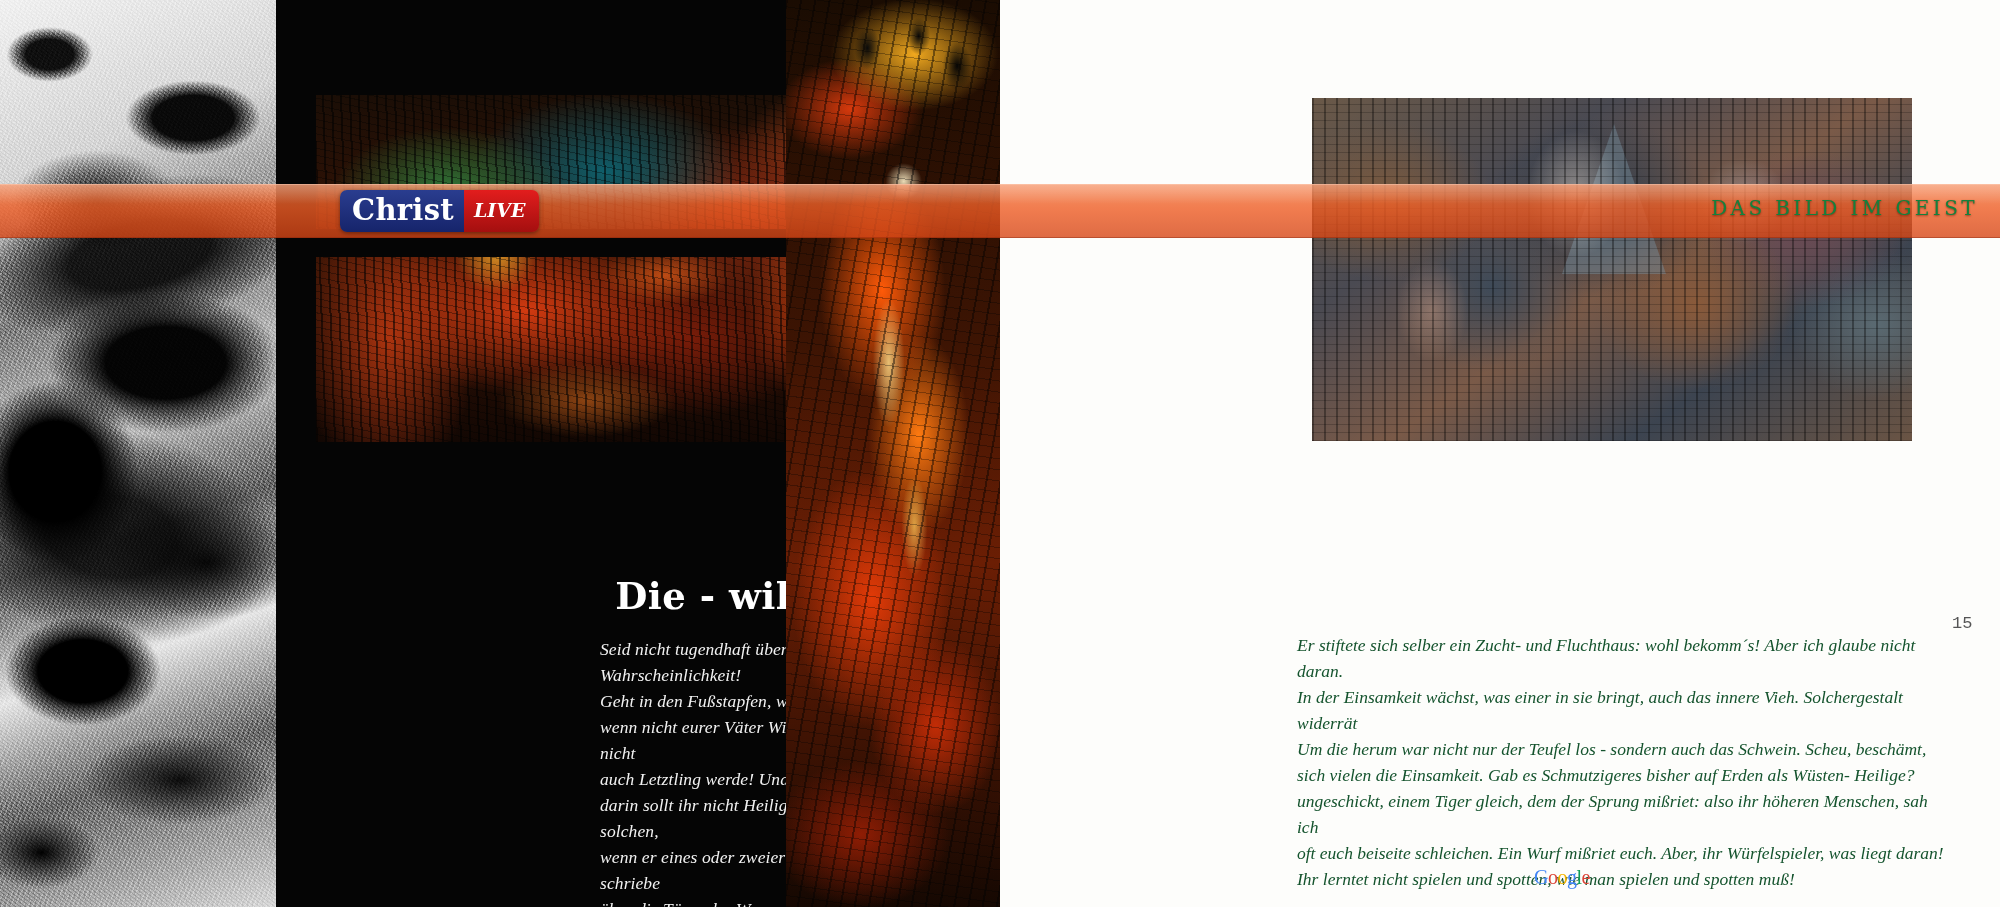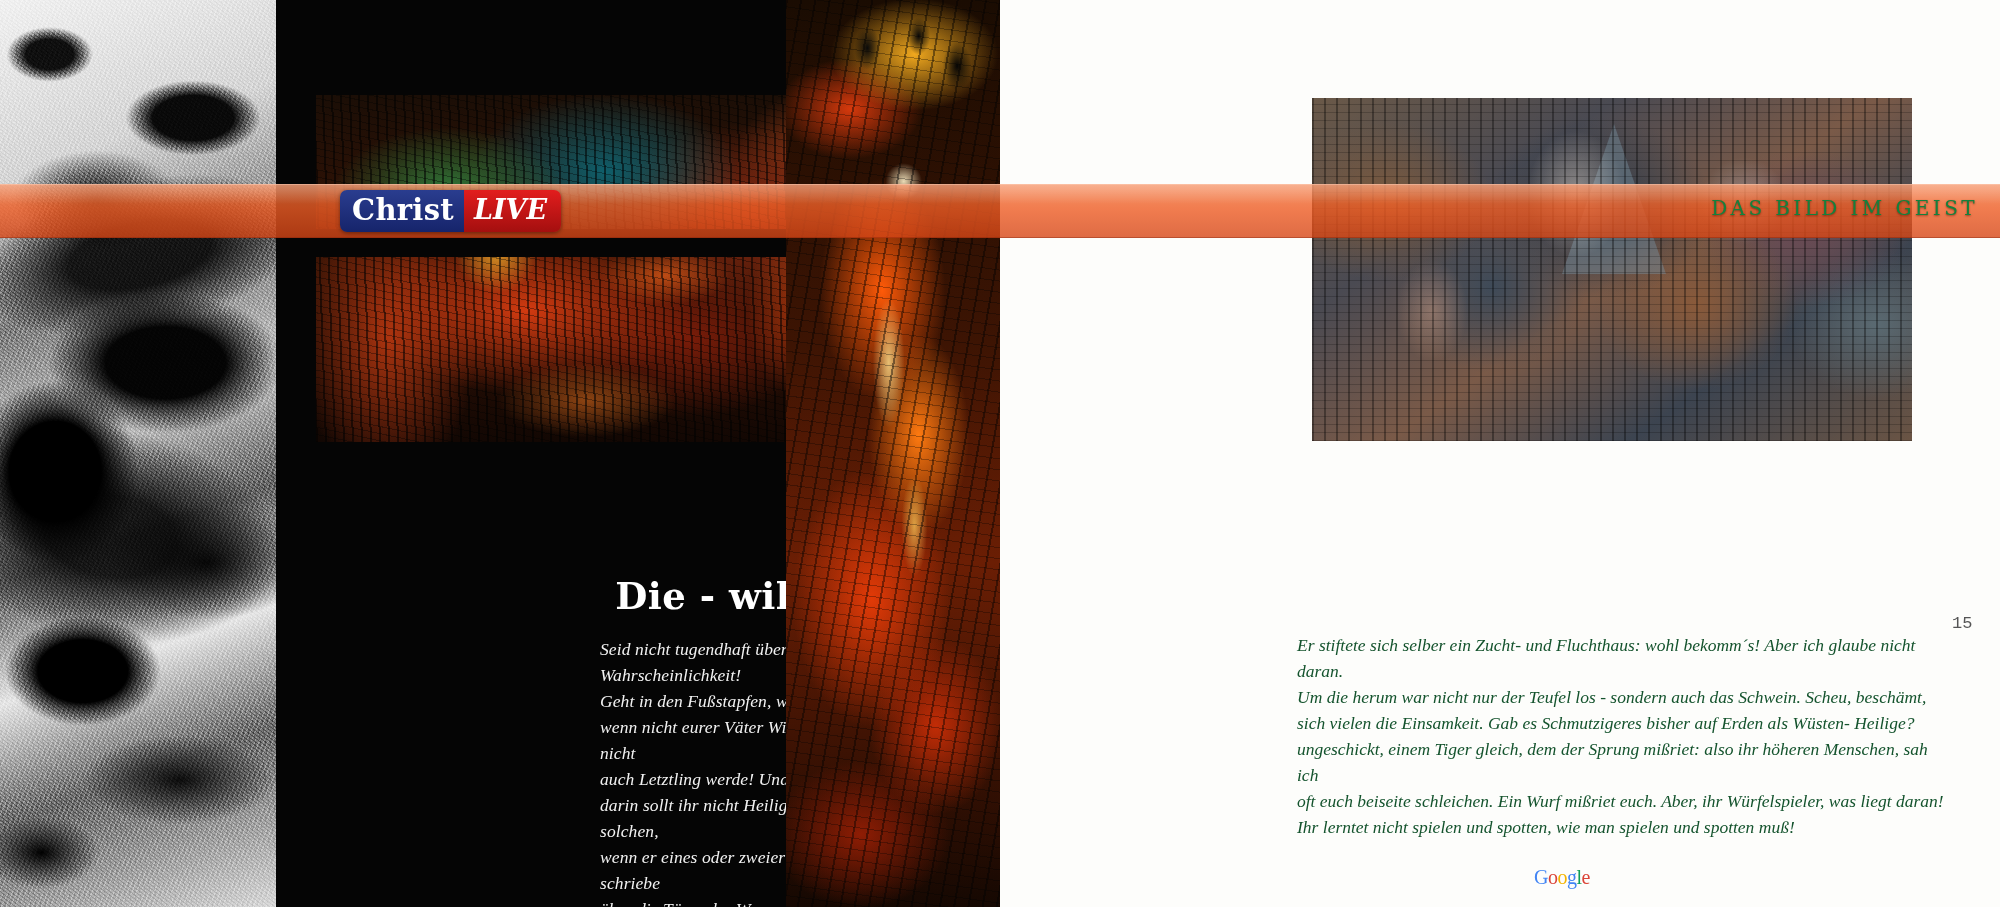--- a/index.html
+++ b/index.html
@@ -319,21 +319,21 @@
     padding: 2px 10px 4px 12px;
     line-height: 36px;
     letter-spacing: .3px;
   }
   .logo .live {
     background: linear-gradient(180deg, #e21d1d 0%, #a40f0f 100%);
     color: #ffffff;
     font-family: "DejaVu Serif", serif;
     font-style: italic;
     font-weight: 700;
-    font-size: 27px;
+    font-size: 19px;
     padding: 2px 14px 4px 10px;
     line-height: 36px;
   }
   .banner-right {
     position: absolute;
     right: 22px; top: 196px;
     color: #15803d;
     font-family: "DejaVu Serif", serif;
     font-size: 20px;
     letter-spacing: 3.4px;
@@ -390,20 +390,21 @@
       <div class="tri"></div>
       <div class="a2"></div>
       <div class="a3"></div>
     </div>
   </div>
 
   <div class="r-pageno">15</div>
 
   <div class="r-body">
     <p>Er stiftete sich selber ein Zucht- und Fluchthaus: wohl bekomm´s! Aber ich glaube nicht daran.</p>
+    <p>In der Einsamkeit wächst, was einer in sie bringt, auch das innere Vieh. Solchergestalt widerrät</p>
     <p>Um die herum war nicht nur der Teufel los - sondern auch das Schwein. Scheu, beschämt,</p>
     <p>sich vielen die Einsamkeit. Gab es Schmutzigeres bisher auf Erden als Wüsten- Heilige?</p>
     <p>ungeschickt, einem Tiger gleich, dem der Sprung mißriet: also ihr höheren Menschen, sah ich</p>
     <p>oft euch beiseite schleichen. Ein Wurf mißriet euch. Aber, ihr Würfelspieler, was liegt daran!</p>
     <p>Ihr lerntet nicht spielen und spotten, wie man spielen und spotten muß!</p>
   </div>
 
   <div class="g-mark">
     <span class="b">G</span><span class="r">o</span><span class="y">o</span><span class="b">g</span><span class="g">l</span><span class="r">e</span>
   </div>

